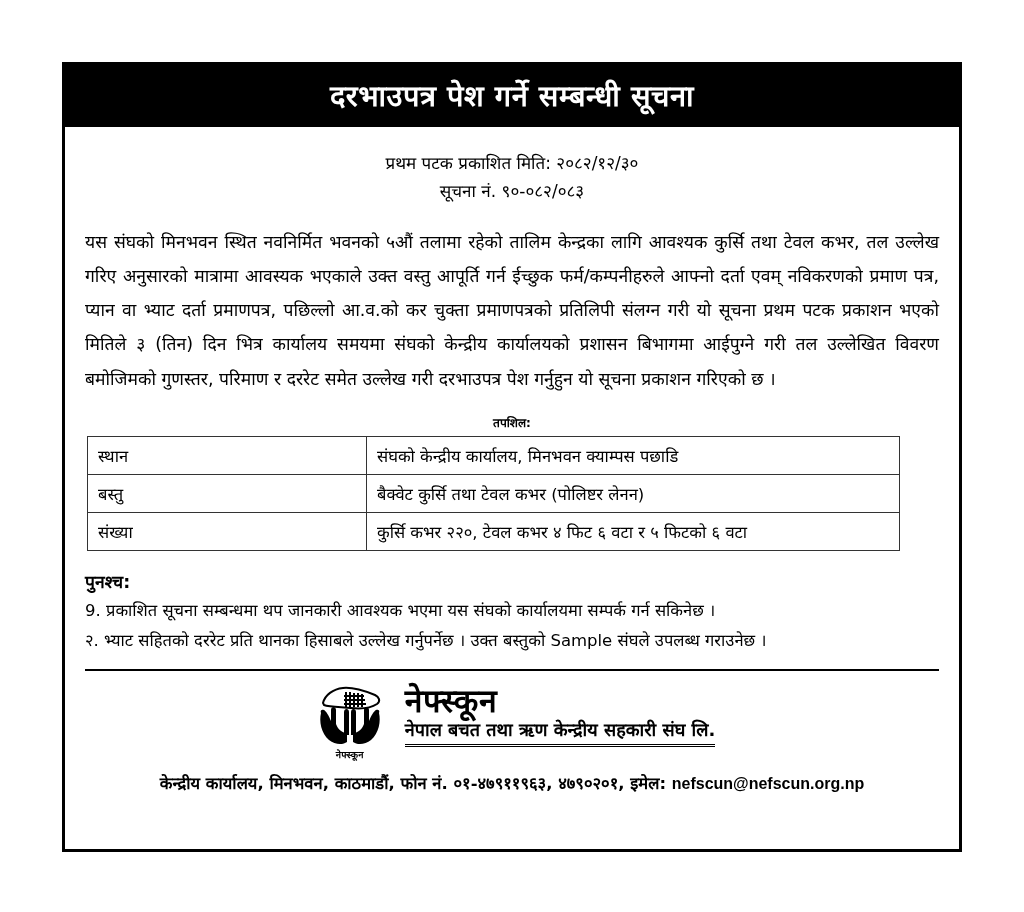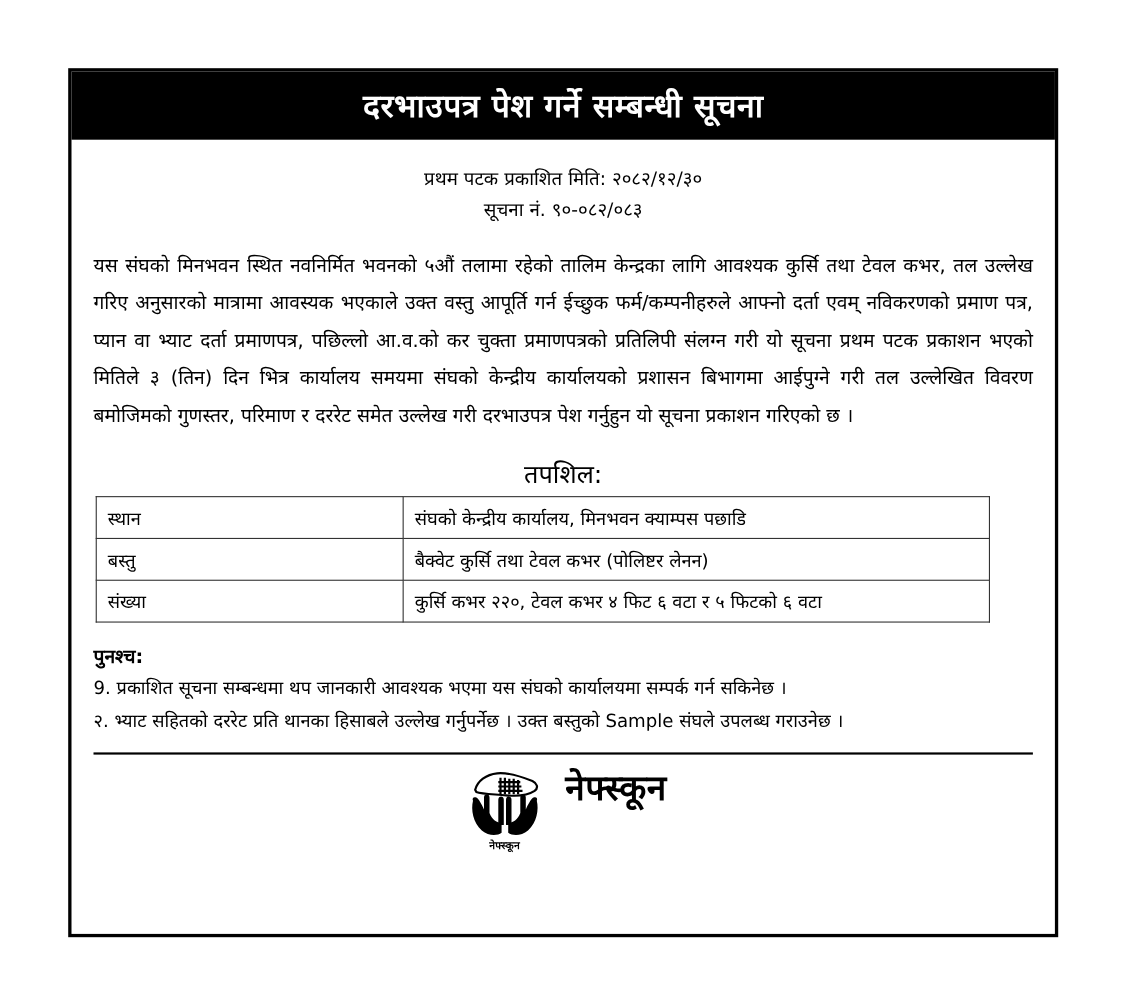--- a/index.html
+++ b/index.html
@@ -65,22 +65,22 @@
     font-size: 17.5px;
     line-height: 1.95;
     text-align: justify;
     text-align-last: left;
     padding: 0 2px;
   }
 
   
   .schedule-title {
     text-align: center;
-    font-size: 23px;
-    font-weight: normal;
+    font-size: 12px;
+    font-weight: bold;
     margin-top: 18px;
     margin-bottom: 5px;
   }
   table.schedule {
     border-collapse: collapse;
     width: 770px;
     margin: 0 auto 0 4px;
     table-layout: fixed;
   }
   table.schedule td {
@@ -239,19 +239,23 @@
                    C58 33, 61 28, 63 27 C65.5 26, 67 27.5, 66 30 Z" fill="#000000"></path>
 
           <path d="M31 29 C31 25, 36 25, 36 29 L36 52 L31 52 Z" fill="#000000"></path>
           <path d="M38 29 C38 25, 43 25, 43 29 L43 52 L38 52 Z" fill="#000000"></path>
         </svg>
         <div class="logo-caption">नेफ्स्कून</div>
       </div>
 
       <div class="brand-text">
         <div class="brand-name">नेफ्स्कून</div>
+        <div class="brand-sub">नेपाल बचत तथा ऋण केन्द्रीय सहकारी संघ लि.</div>
       </div>
 
     </div>
 
+    <div class="footer-contact">
+      <span>केन्द्रीय कार्यालय, मिनभवन, काठमाडौं, फोन नं. ०१-४७९११९६३, ४७९०२०१, इमेल: </span><span class="footer-email">nefscun@nefscun.org.np</span>
+    </div>
 
   </div>
 </div>
 
 </body></html>

